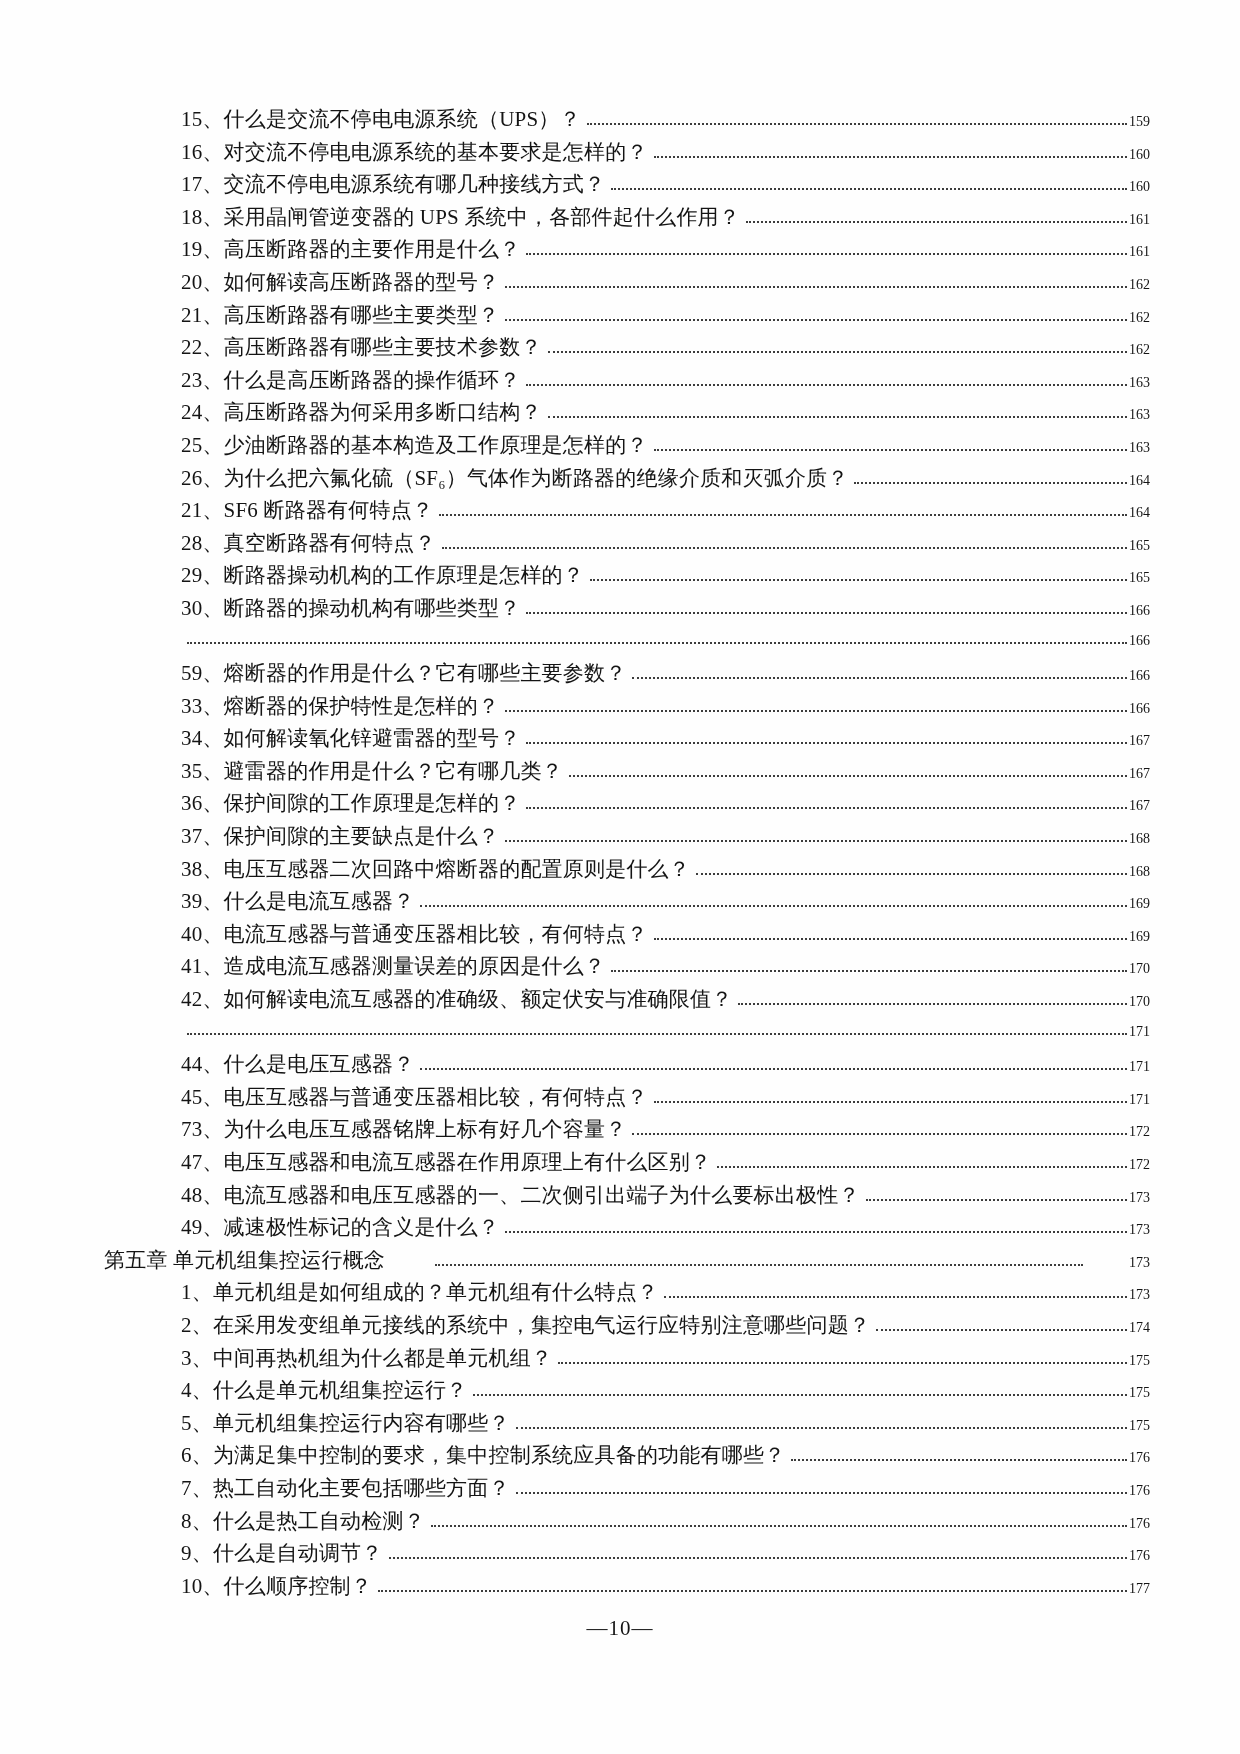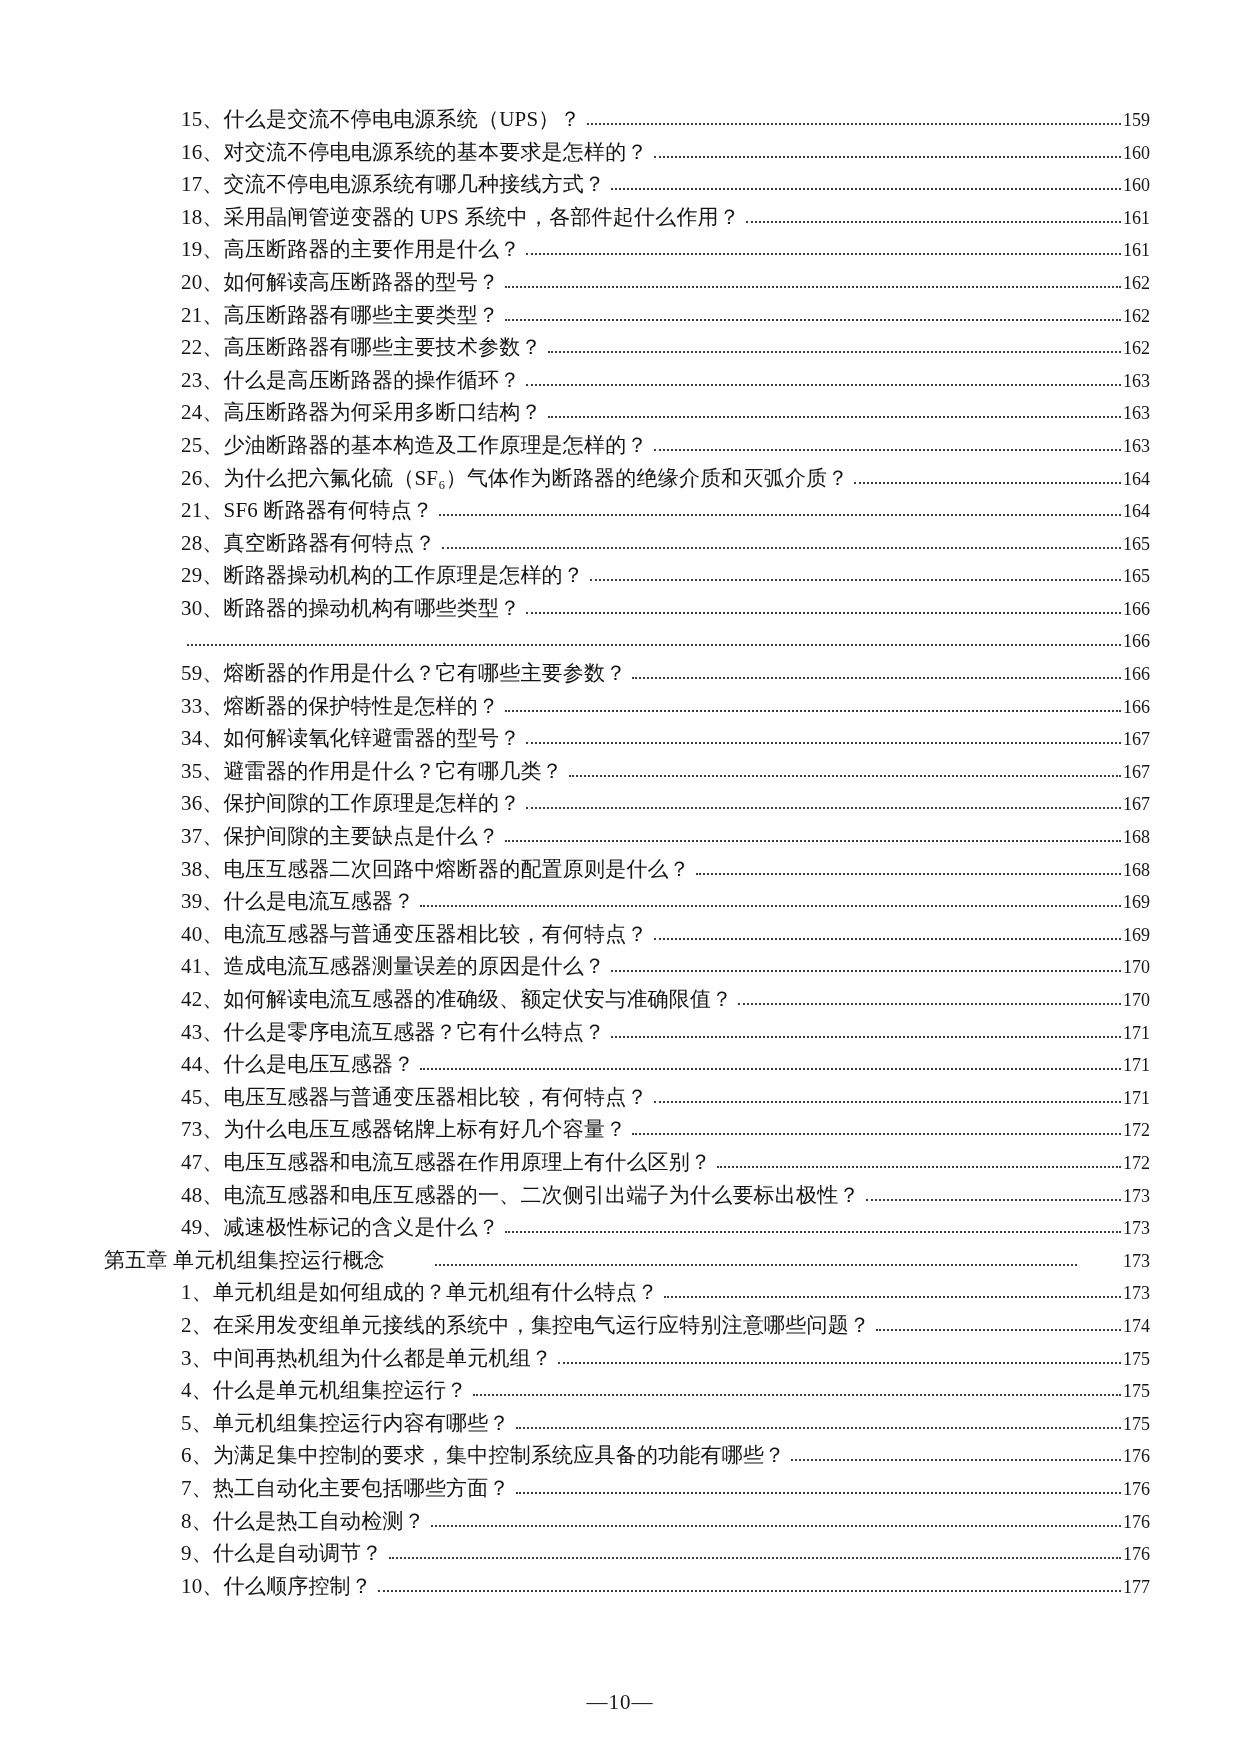--- a/index.html
+++ b/index.html
@@ -31,24 +31,24 @@
   .row.chapter { padding-left:0;gap:44px; }
   .label { flex:0 0 auto; letter-spacing:0.2px; }
   .leader {
     flex:1 1 auto;
     min-width:10px;
     border-bottom:2.5px dotted #3c3c3c;
     margin:0 2px 5px 6px;
     height:1px;
     transform:translateY(-1px);
   }
-  .pagenum { flex:0 0 auto; font-size:18px; }
+  .pagenum { flex:0 0 auto; font-size:14px; }
   .footer {
     position:absolute;
-    top:1690px; left:0; width:100%;
+    top:1616px; left:0; width:100%;
     text-align:center;
     font-size:21px;
     letter-spacing:1px;
   }
 </style>
 </head>
 <body>
 
 <div class="page">
   <div class="toc">
@@ -185,21 +185,20 @@
         <span class="label">41、造成电流互感器测量误差的原因是什么？</span>
         <span class="leader"></span>
         <span class="pagenum">170</span>
       </div>
       <div class="row item">
         <span class="label">42、如何解读电流互感器的准确级、额定伏安与准确限值？</span>
         <span class="leader"></span>
         <span class="pagenum">170</span>
       </div>
       <div class="row item">
-        <span class="label">43、什么是零序电流互感器？它有什么特点？</span>
         <span class="leader"></span>
         <span class="pagenum">171</span>
       </div>
       <div class="row item">
         <span class="label">44、什么是电压互感器？</span>
         <span class="leader"></span>
         <span class="pagenum">171</span>
       </div>
       <div class="row item">
         <span class="label">45、电压互感器与普通变压器相比较，有何特点？</span>

